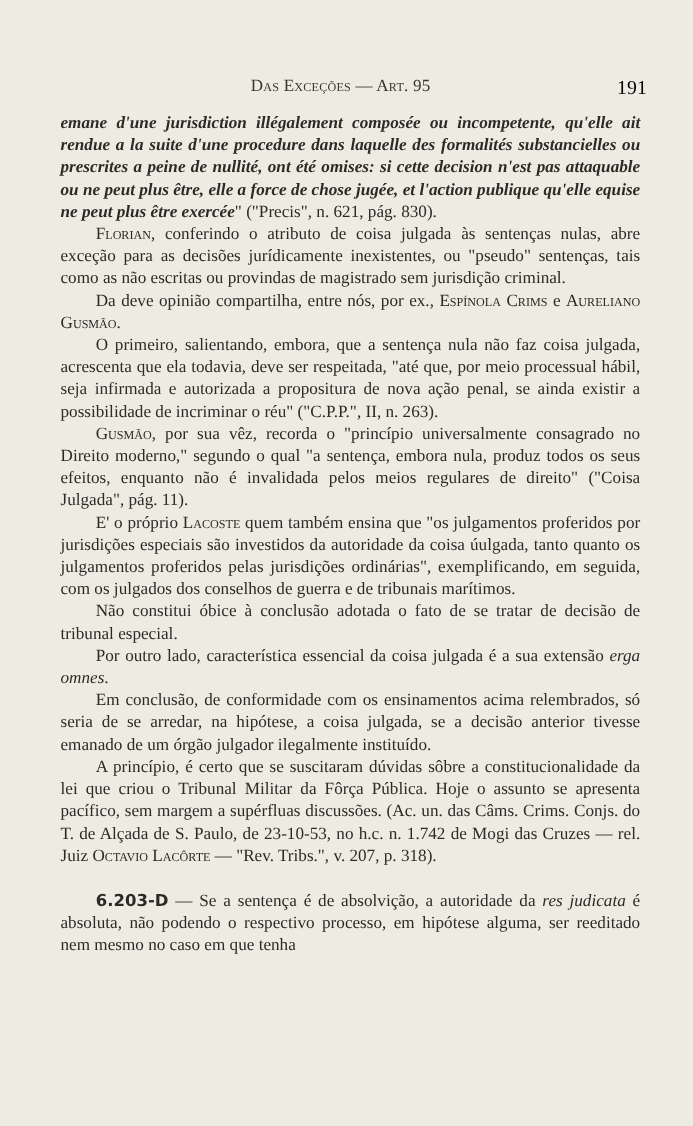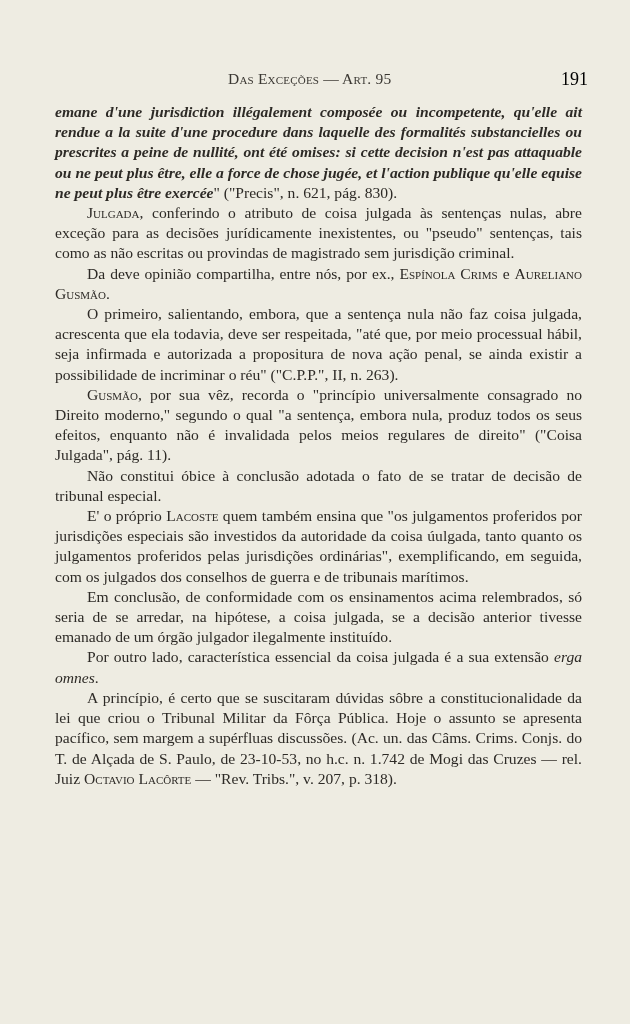--- a/index.html
+++ b/index.html
@@ -47,35 +47,36 @@
 
   <div class="header">
     <span class="running-head">Das Exceções — Art. 95</span>
     <span class="page-num">191</span>
   </div>
 
   <div class="body">
 
     <p><span class="bold-it">emane d'une jurisdiction illégalement composée ou incompetente, qu'elle ait rendue a la suite d'une procedure dans laquelle des formalités substancielles ou prescrites a peine de nullité, ont été omises: si cette decision n'est pas attaquable ou ne peut plus être, elle a force de chose jugée, et l'action publique qu'elle equise ne peut plus être exercée</span><span>" ("Precis", n. 621, pág. 830).</span></p>
 
-    <p class="indent"><span class="sc">Julgada</span><span>, conferindo o atributo de coisa julgada às sentenças nulas, abre exceção para as decisões jurídicamente inexistentes, ou "pseudo" sentenças, tais como as não escritas ou provindas de magistrado sem jurisdição criminal.</span></p>
+    <p class="indent"><span class="sc">Florian</span><span>, conferindo o atributo de coisa julgada às sentenças nulas, abre exceção para as decisões jurídicamente inexistentes, ou "pseudo" sentenças, tais como as não escritas ou provindas de magistrado sem jurisdição criminal.</span></p>
 
     <p class="indent"><span>Da deve opinião compartilha, entre nós, por ex., </span><span class="sc">Espínola Crims</span><span> e </span><span class="sc">Aureliano Gusmão</span><span>.</span></p>
 
     <p class="indent">O primeiro, salientando, embora, que a sentença nula não faz coisa julgada, acrescenta que ela todavia, deve ser respeitada, "até que, por meio processual hábil, seja infirmada e autorizada a propositura de nova ação penal, se ainda existir a possibilidade de incriminar o réu" ("C.P.P.", II, n. 263).</p>
 
     <p class="indent"><span class="sc">Gusmão</span><span>, por sua vêz, recorda o "princípio universalmente consagrado no Direito moderno," segundo o qual "a sentença, embora nula, produz todos os seus efeitos, enquanto não é invalidada pelos meios regulares de direito" ("Coisa Julgada", pág. 11).</span></p>
 
+    <p class="indent"><span>E' o próprio </span><span class="sc">Lacoste</span><span> quem também ensina que "os julgamentos proferidos por jurisdições especiais são investidos da autoridade da coisa úulgada, tanto quanto os julgamentos proferidos pelas jurisdições ordinárias", exemplificando, em seguida, com os julgados dos conselhos de guerra e de tribunais marítimos.</span></p>
+
     <p class="indent">Não constitui óbice à conclusão adotada o fato de se tratar de decisão de tribunal especial.</p>
 
-    <p class="indent"><span>E' o próprio </span><span class="sc">Lacoste</span><span> quem também ensina que "os julgamentos proferidos por jurisdições especiais são investidos da autoridade da coisa úulgada, tanto quanto os julgamentos proferidos pelas jurisdições ordinárias", exemplificando, em seguida, com os julgados dos conselhos de guerra e de tribunais marítimos.</span></p>
+    <p class="indent"><span>Por outro lado, característica essencial da coisa julgada é a sua extensão </span><span class="it">erga omnes</span><span>.</span></p>
 
     <p class="indent">Em conclusão, de conformidade com os ensinamentos acima relembrados, só seria de se arredar, na hipótese, a coisa julgada, se a decisão anterior tivesse emanado de um órgão julgador ilegalmente instituído.</p>
-
-    <p class="indent"><span>Por outro lado, característica essencial da coisa julgada é a sua extensão </span><span class="it">erga omnes</span><span>.</span></p>
 
     <p class="indent"><span>A princípio, é certo que se suscitaram dúvidas sôbre a constitucionalidade da lei que criou o Tribunal Militar da Fôrça Pública. Hoje o assunto se apresenta pacífico, sem margem a supérfluas discussões. (Ac. un. das Câms. Crims. Conjs. do T. de Alçada de S. Paulo, de 23-10-53, no h.c. n. 1.742 de Mogi das Cruzes — rel. Juiz </span><span class="sc">Octavio Lacôrte</span><span> — "Rev. Tribs.", v. 207, p. 318).</span></p>
 
     <div class="section-gap"></div>
 
+    <p class="indent"><span class="sect-num">6.203-D</span><span> — Se a sentença é de absolvição, a autoridade da </span><span class="it">res judicata</span><span> é absoluta, não podendo o respectivo processo, em hipótese alguma, ser reeditado nem mesmo no caso em que tenha</span></p>
 
   </div>
 </div>
 
 </body></html>

